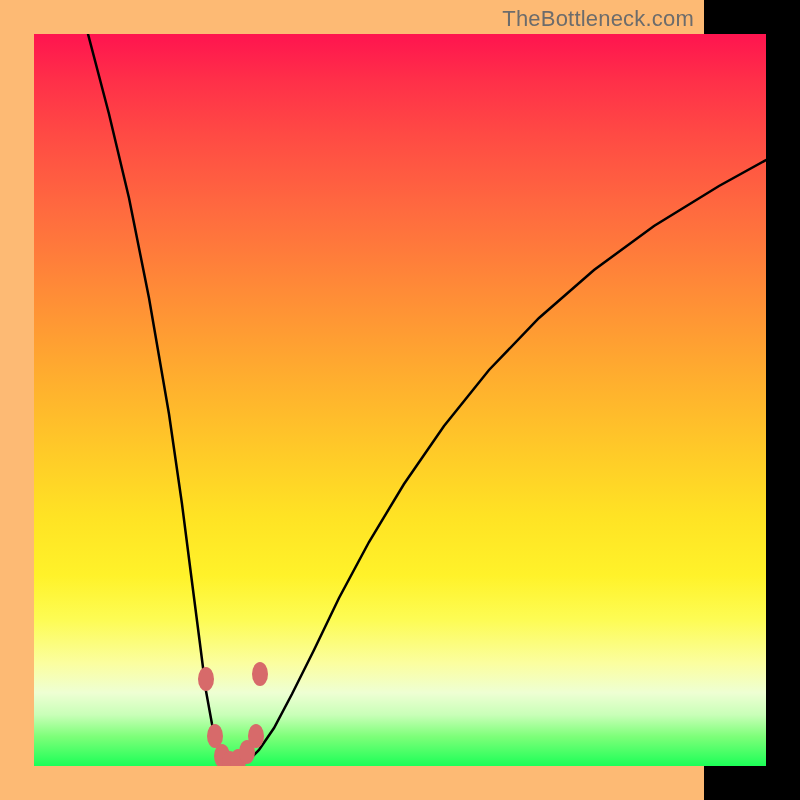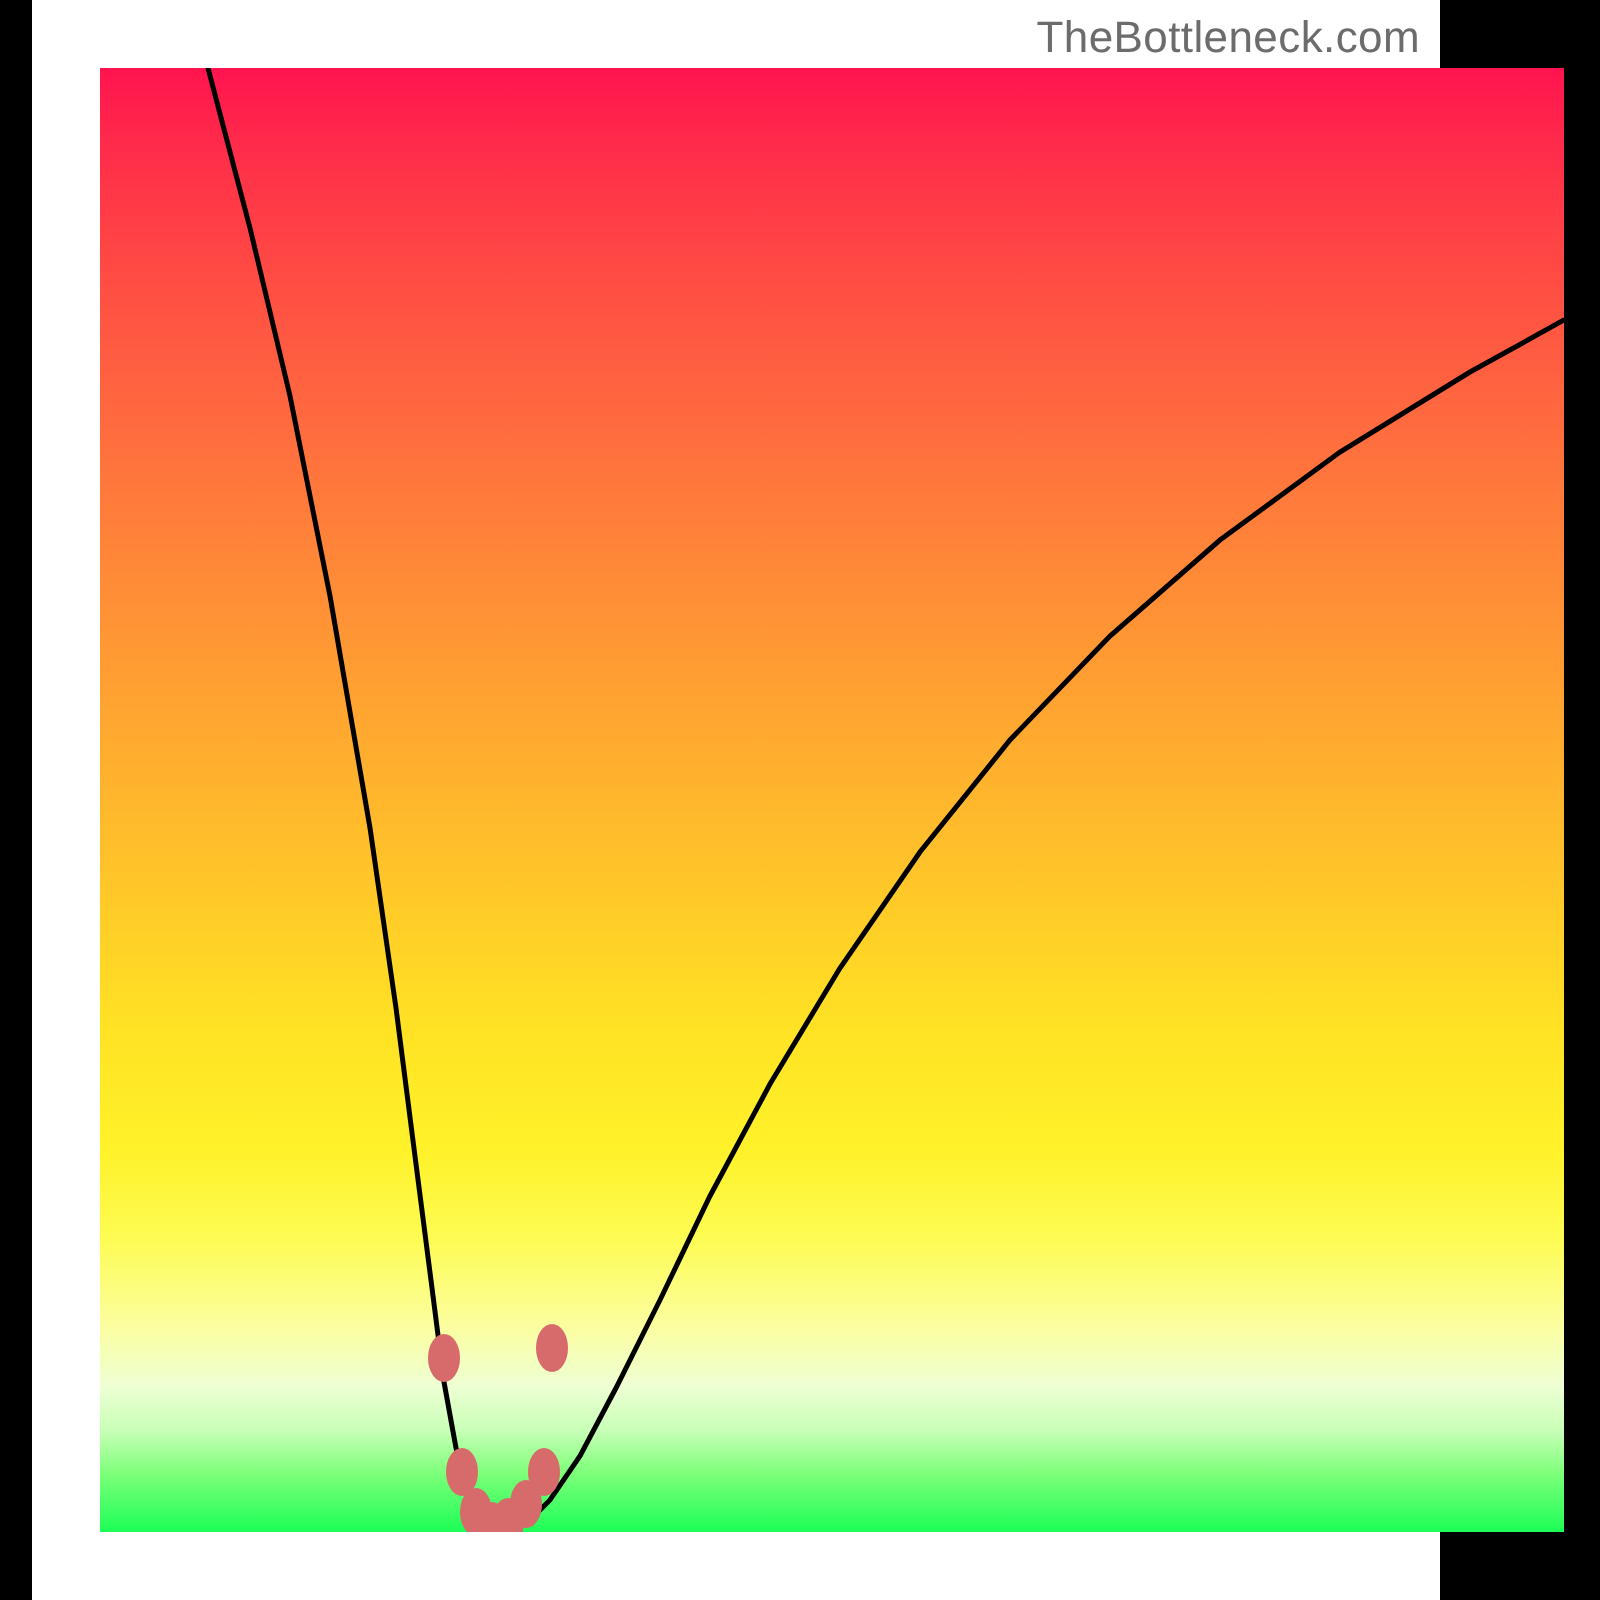--- a/index.html
+++ b/index.html
@@ -6,25 +6,25 @@
     margin: 0;
     padding: 0;
     width: 800px;
     height: 800px;
     background: #000;
     overflow: hidden;
     font-family: Arial, Helvetica, sans-serif;
   }
   .frame {
     position: absolute;
-    left: 16px;
+    left: 0;
     top: 0;
     width: 704px;
     height: 800px;
-    background: #ffffff;
+    background: #fdba74;
   }
   .plot {
     position: absolute;
     left: 34px;
     top: 34px;
     width: 732px;
     height: 732px;
     background: linear-gradient(
       to bottom,
       #ff144f 0%,

